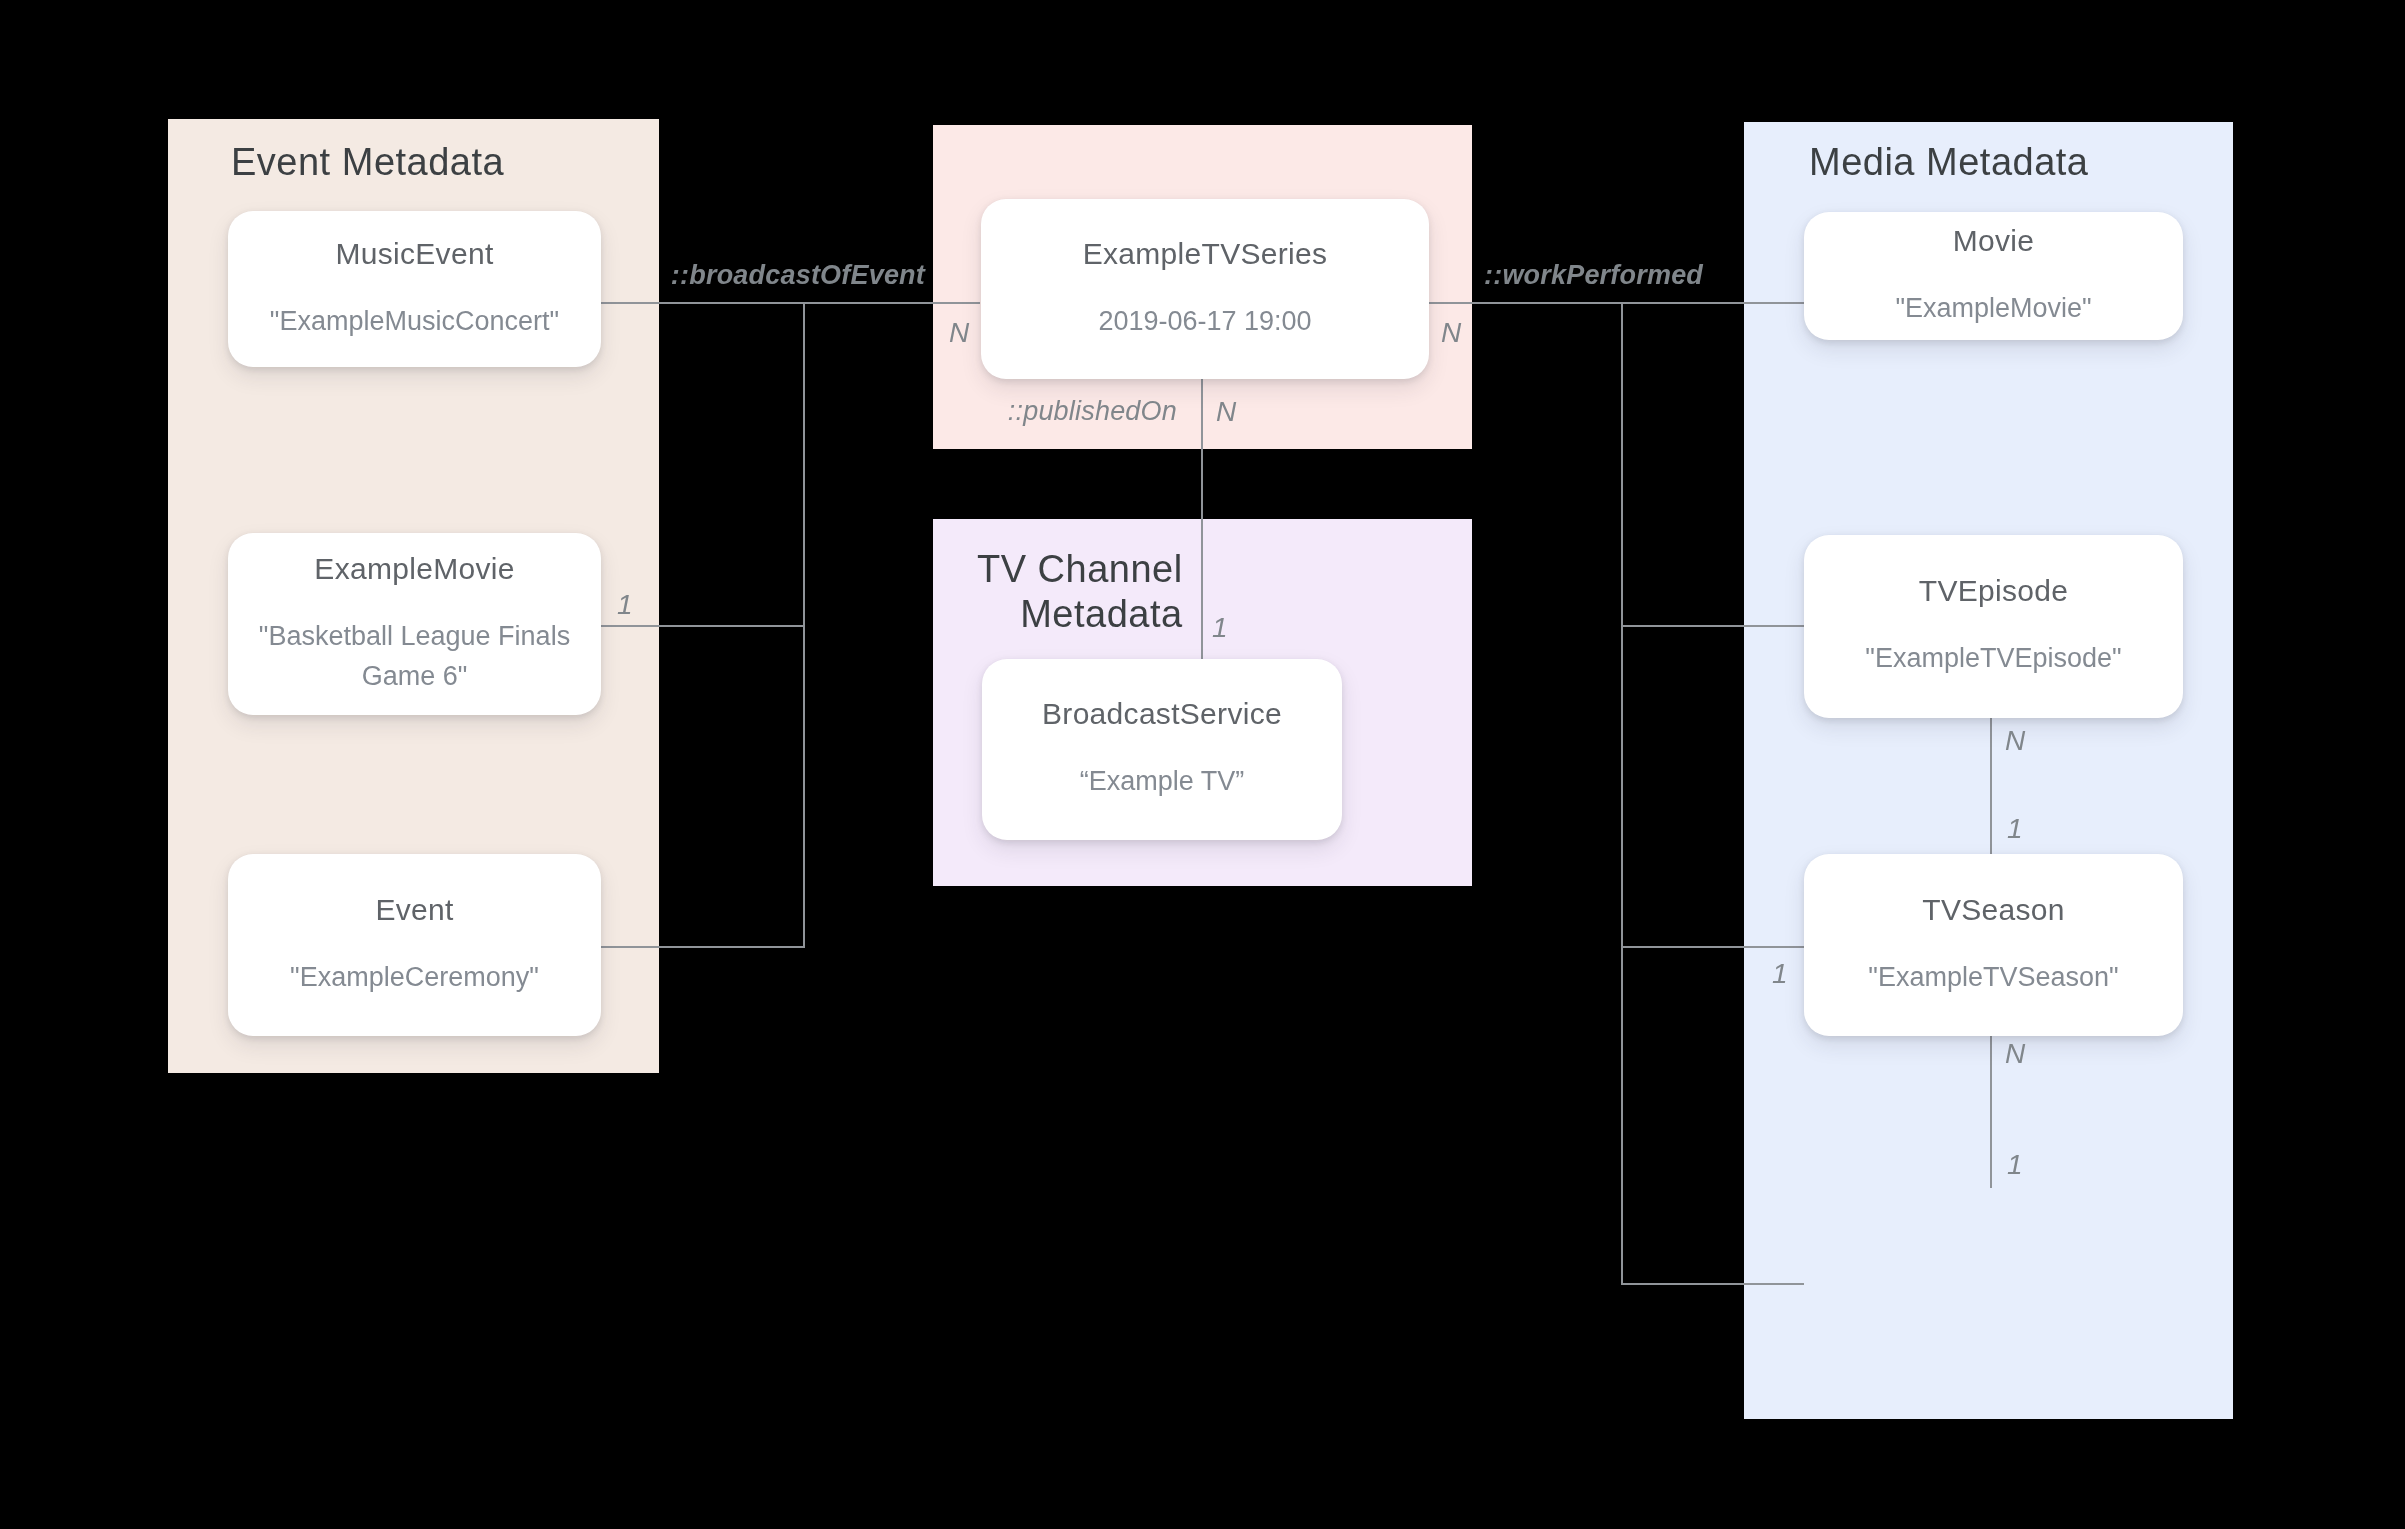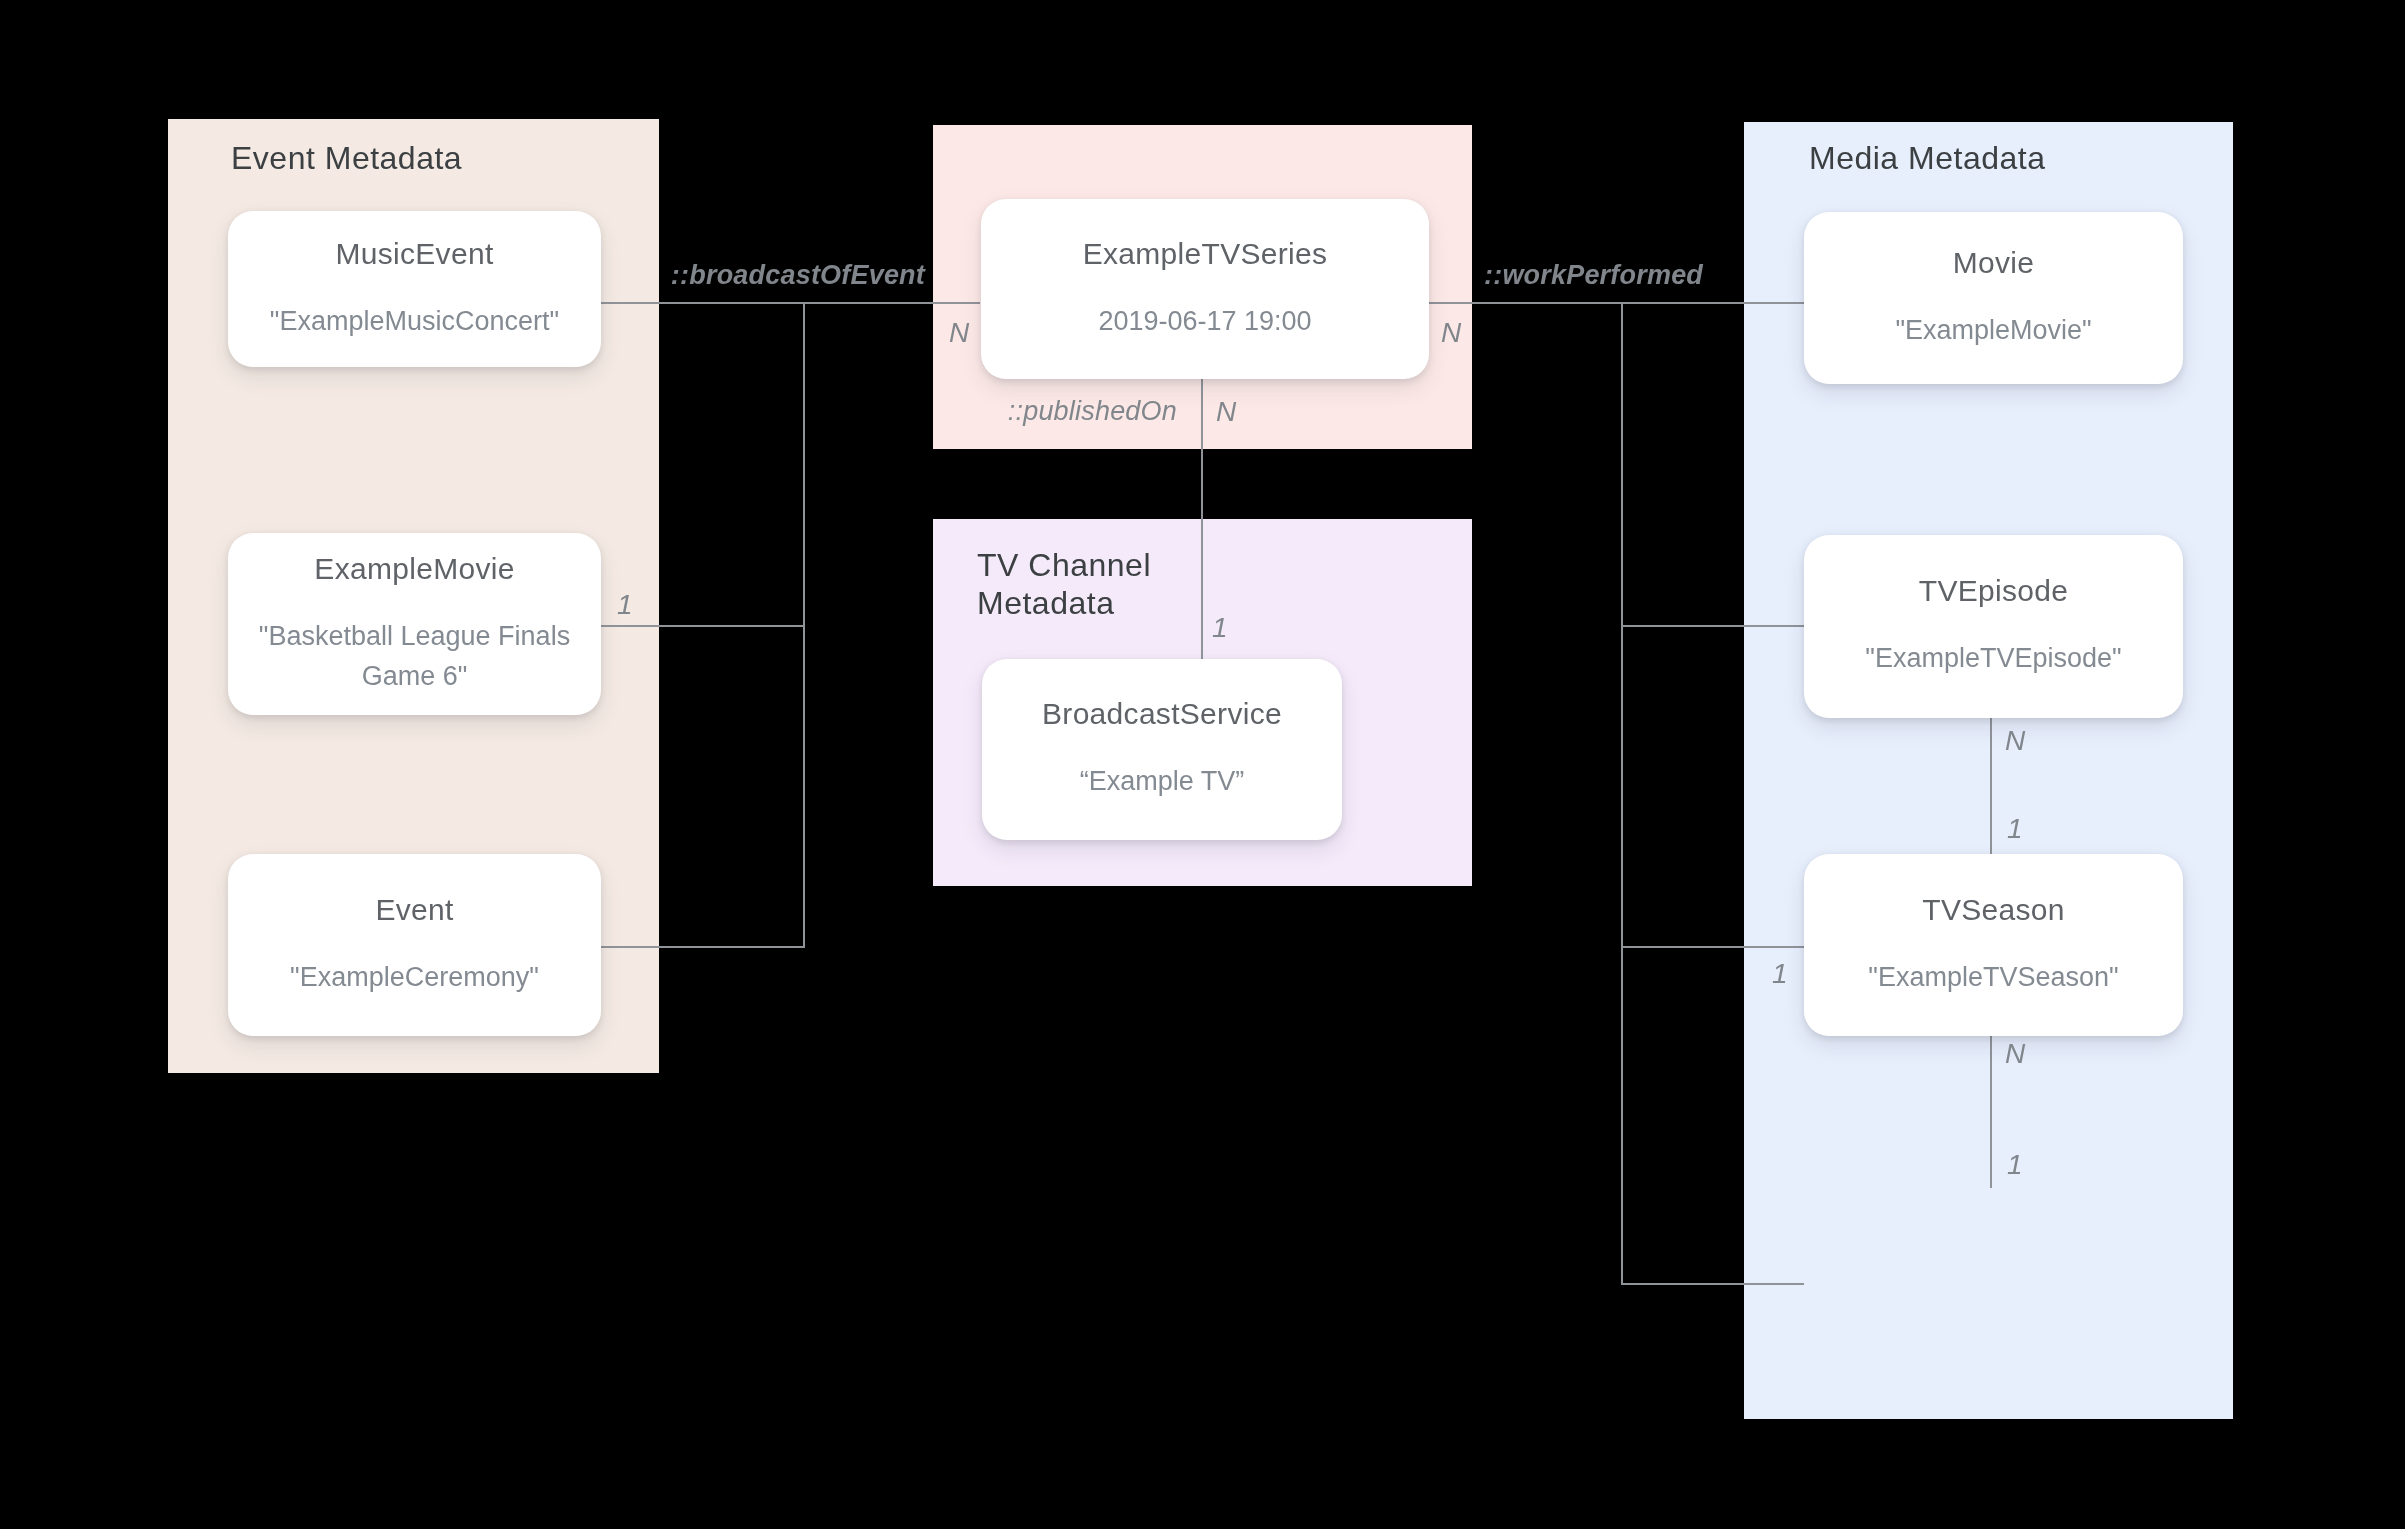--- a/index.html
+++ b/index.html
@@ -16,22 +16,22 @@
     --line:#909499;
   }
   html,body{margin:0;padding:0;background:var(--background);}
   #canvas{
     position:relative;width:2405px;height:1529px;overflow:hidden;
     background:var(--background);
     font-family:"Liberation Sans",sans-serif;
   }
   .panel{position:absolute;}
   .panel-title{
-    position:absolute;font-size:32px;line-height:1.18;color:var(--heading-text);
-    white-space:pre-line;letter-spacing:0.5px;
+    position:absolute;font-size:38px;line-height:1.18;color:var(--heading-text);
+    white-space:pre-line;letter-spacing:0.5px;text-align:right;
   }
   .card{
     position:absolute;background:var(--card);border-radius:25px;
     box-shadow:0 9.6px 21px rgba(40,40,60,0.10),0 2.9px 6.7px rgba(60,64,67,0.13);
     display:flex;flex-direction:column;align-items:center;justify-content:center;
     gap:31px;text-align:center;padding:0 25px;box-sizing:border-box;
   }
   .node-title{font-size:30px;color:var(--node-title-text);letter-spacing:0.3px;}
   .node-value{font-size:27px;color:var(--node-value-text);line-height:1.45;}
   .h-line{position:absolute;height:1.9px;background:var(--line);}
@@ -52,21 +52,21 @@
   
   #title-event{left:231px;top:140px;}
   #title-tvchannel{left:977px;top:547px;}
   #title-media{left:1809px;top:140px;}
   
   #card-musicevent{left:228px;top:211px;width:373px;height:156px;}
   #card-sportsevent{left:228px;top:533px;width:373px;height:182px;}
   #card-event{left:228px;top:854px;width:373px;height:182px;}
   #card-broadcastevent{left:981px;top:199px;width:448px;height:180px;}
   #card-broadcastservice{left:982px;top:659px;width:360px;height:181px;}
-  #card-movie{left:1804px;top:212px;width:379px;height:172px;}
+  #card-movie{left:1804px;top:212px;width:379px;height:128px;}
   #card-tvepisode{left:1804px;top:535px;width:379px;height:183px;}
   #card-tvseason{left:1804px;top:854px;width:379px;height:182px;}
   #card-tvseries{left:1804px;top:1188px;width:379px;height:184px;}
   
   #edge-music-broadcast{left:600px;top:302px;width:380px;}
   #edge-left-trunk{left:803px;top:302px;height:646px;}
   #edge-sports{left:600px;top:625px;width:205px;}
   #edge-event{left:600px;top:946px;width:205px;}
   #edge-broadcast-movie{left:1429px;top:302px;width:375px;}
   #edge-right-trunk{left:1621px;top:302px;height:983px;}

